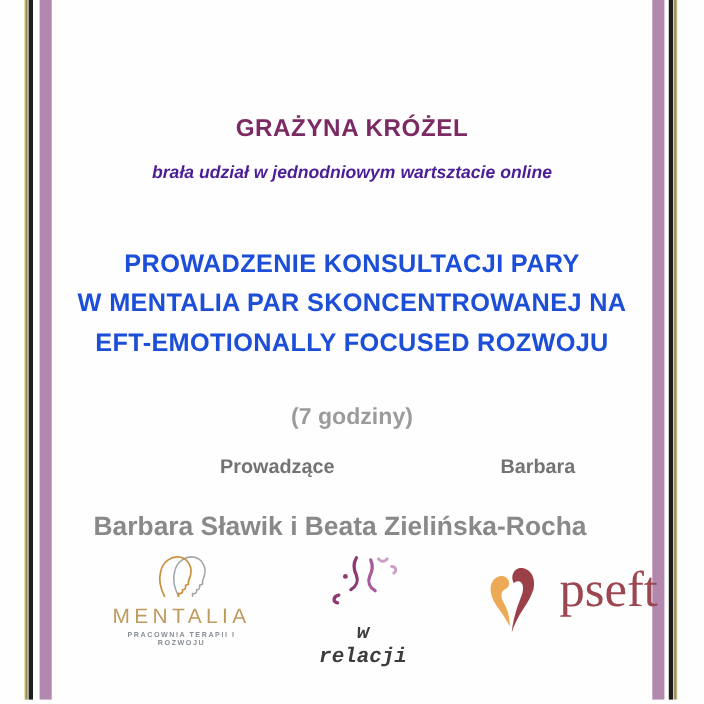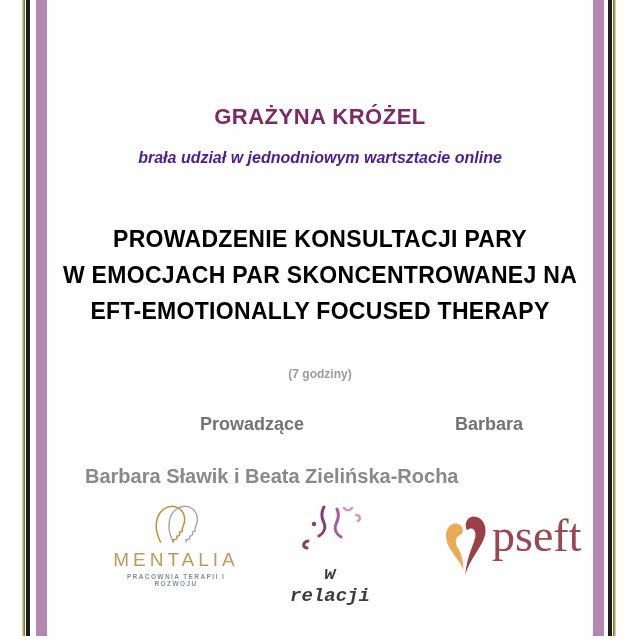--- a/index.html
+++ b/index.html
@@ -30,52 +30,52 @@
     text-align:center;font-size:22px;font-weight:bold;
     color:#7b2a63;letter-spacing:0.5px;
   }
   .participation{
     position:absolute;left:48px;right:48px;top:149px;
     text-align:center;font-size:16px;font-weight:bold;color:#4c1d95;font-style:italic;
   }
   .course{
     position:absolute;left:55px;right:55px;top:221px;
     text-align:center;font-size:23px;font-weight:bold;
-    color:#000000;line-height:36px;letter-spacing:0.3px;
+    color:#1d4ed8;line-height:36px;letter-spacing:0.3px;
   }
   .duration{
     position:absolute;left:48px;right:48px;top:367px;
-    text-align:center;font-size:12px;font-weight:bold;color:#9b9b9b;
+    text-align:center;font-size:21px;font-weight:bold;color:#9b9b9b;
   }
   .role-label{
     position:absolute;top:414px;font-size:18px;font-weight:bold;color:#737373;
   }
   .leaders-label{left:200px;}
   .patronat-label{left:455px;}
   .leaders-names{
     position:absolute;left:85px;top:465px;
-    font-size:20px;font-weight:bold;color:#898989;
+    font-size:24px;font-weight:bold;color:#898989;
   }
   
   .logo{position:absolute;text-align:center;}
-  .logo-mentalia{left:95px;top:503px;width:140px;margin-left:11px;}
+  .logo-mentalia{left:95px;top:503px;width:140px;}
   .mentalia-word{
     margin-top:2px;font-size:19px;font-weight:400;color:#c09a5d;
     letter-spacing:4px;font-family:"Liberation Sans",sans-serif;
   }
   .mentalia-sub{
     margin-top:2px;font-size:6.5px;color:#8a8f96;letter-spacing:1.4px;font-weight:bold;
   }
   .logo-wrelacji{left:285px;top:503px;width:90px;}
   .wrelacji-word{
     margin-top:4px;font-size:19px;color:#3c3c3c;
     font-family:Liberation Mono, monospace;font-style:italic;font-weight:bold;
   }
   .logo-pseft{left:438px;top:505px;width:160px;}
-  .pseft-row{display:flex;align-items:flex-start;justify-content:flex-start;}
+  .pseft-row{display:flex;align-items:flex-start;justify-content:space-between;}
   .pseft-word{
     font-family:"Liberation Serif",serif;font-size:46px;line-height:46px;
     color:#9b4752;margin-left:-4px;margin-top:8px;
   }
 </style>
 </head>
 <body>
 
 <div class="page">
 
@@ -86,22 +86,22 @@
   <div class="vline black-r"></div>
   <div class="vline gold-r"></div>
 
 
   <div class="participant">GRAŻYNA KRÓŻEL</div>
 
   <div class="participation">brała udział w jednodniowym wartsztacie online</div>
 
   <div class="course">
     <div>PROWADZENIE KONSULTACJI PARY</div>
-    <div>W EMOCJACH PAR SKONCENTROWANEJ NA</div>
-    <div>EFT-EMOTIONALLY FOCUSED THERAPY</div>
+    <div>W MENTALIA PAR SKONCENTROWANEJ NA</div>
+    <div>EFT-EMOTIONALLY FOCUSED ROZWOJU</div>
   </div>
 
   <div class="duration">(7 godziny)</div>
 
   <div class="role-label leaders-label">Prowadzące</div>
   <div class="role-label patronat-label">Barbara</div>
 
   <div class="leaders-names">Barbara Sławik i Beata Zielińska-Rocha</div>
 
   <div class="logo logo-mentalia">

